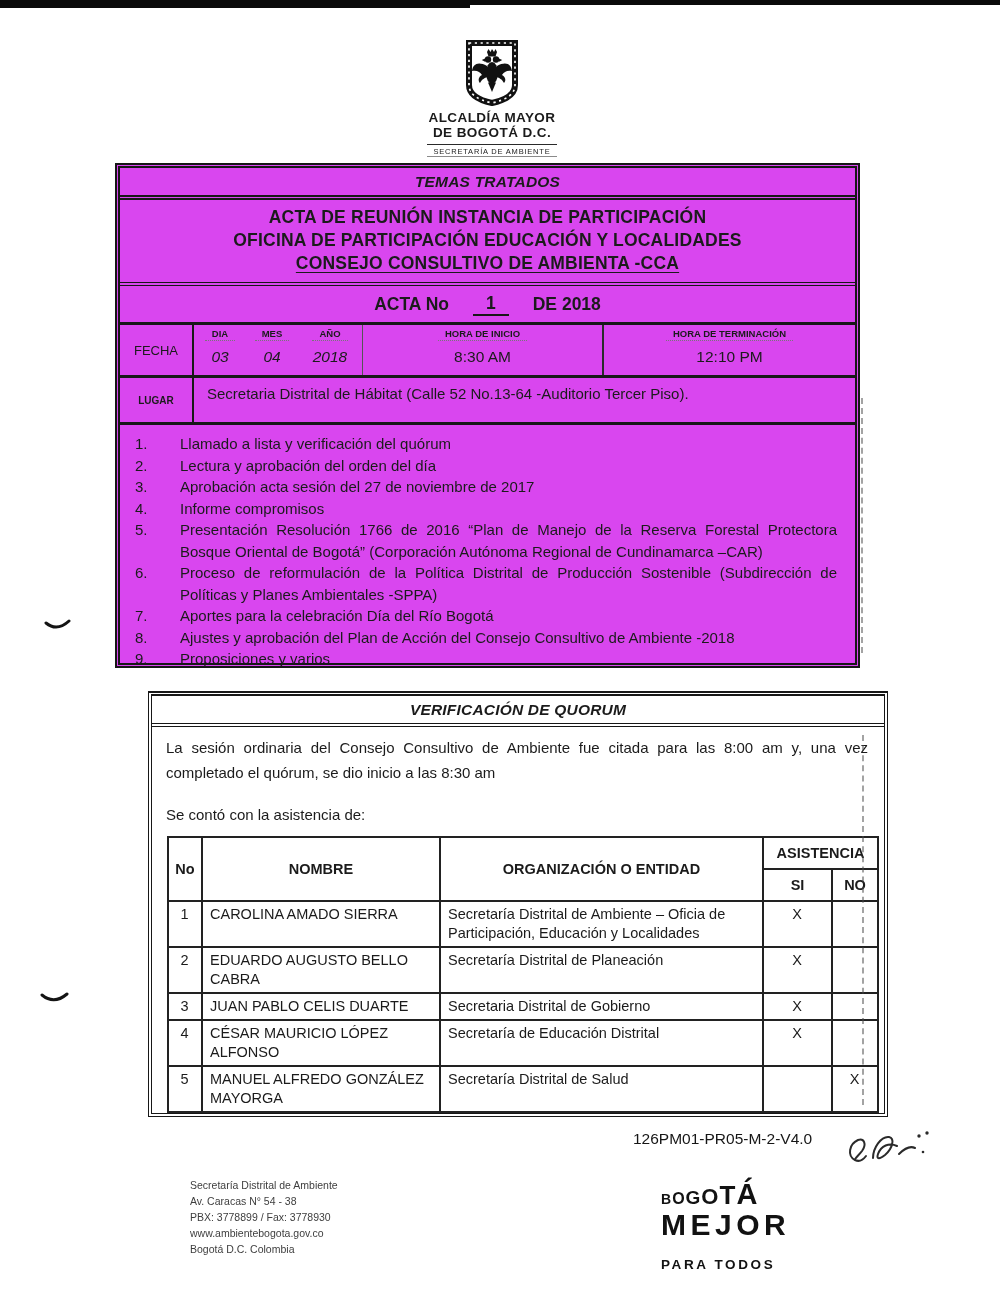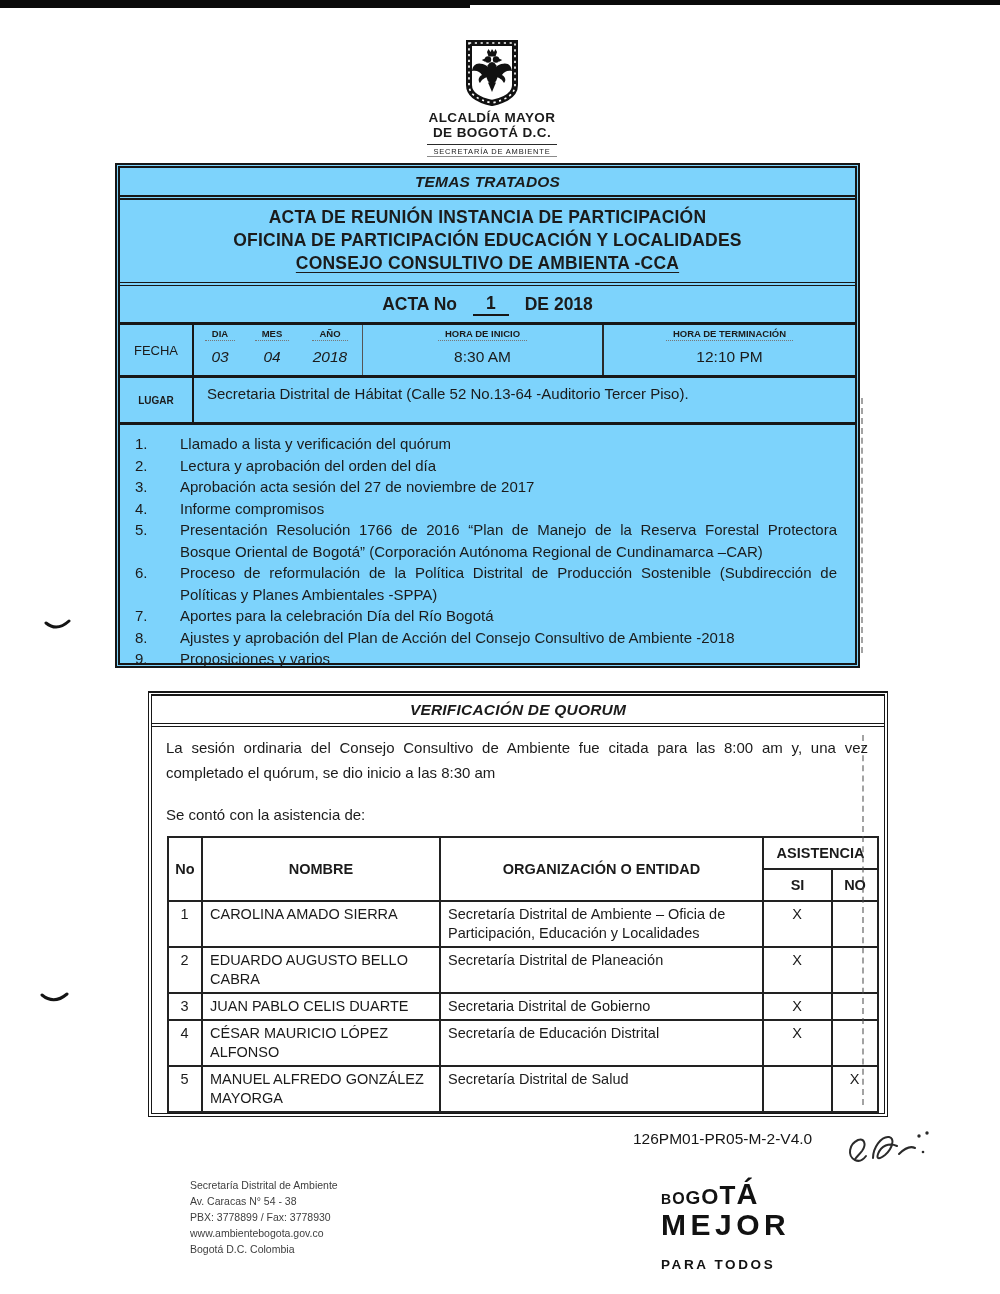--- a/index.html
+++ b/index.html
@@ -17,27 +17,27 @@
   
   .logo-block{position:absolute;left:0;top:40px;width:984px;text-align:center;}
   .logo-block svg{display:block;margin:0 auto;}
   .logo-l1{font-size:13.5px;font-weight:bold;letter-spacing:.4px;margin-top:4px;}
   .logo-l2{font-size:13.5px;font-weight:bold;letter-spacing:.4px;}
   .logo-sub{display:inline-block;margin-top:0;padding:2px 6px 0 6px;border-top:1.5px solid #2a2a2a;
             border-bottom:1px solid #8a8a8a;font-size:7.5px;letter-spacing:.8px;color:#222;}
 
   
   .t1{position:absolute;left:115px;top:163px;width:745px;box-sizing:border-box;
-      border:5px double #171717;background:#7dd3fc;}
+      border:5px double #171717;background:#d946ef;}
   .t1-temas{height:27px;line-height:27px;text-align:center;font-weight:bold;font-style:italic;
             font-size:15.5px;border-bottom:5px double #171717;letter-spacing:.2px;}
   .t1-title{padding:6px 0 7px 0;text-align:center;font-weight:bold;font-size:17.5px;line-height:23px;
             border-bottom:4px double #171717;letter-spacing:.2px;}
   .t1-title .u{text-decoration:underline;text-underline-offset:3px;}
-  .t1-actano{height:36px;display:flex;align-items:center;justify-content:center;gap:16px;
+  .t1-actano{height:36px;display:flex;align-items:center;justify-content:center;gap:24px;
              font-weight:bold;font-size:17.5px;border-bottom:3px solid #171717;}
   .acta-num{border-bottom:2px solid #171717;padding:0 13px;}
   .t1-fecha{display:flex;height:50px;border-bottom:3px solid #171717;}
   .f-label{width:72px;flex:none;border-right:2.5px solid #171717;display:flex;align-items:center;
            justify-content:center;font-weight:normal;font-size:13px;}
   .fcol{display:flex;flex-direction:column;align-items:center;}
   .fcol .mini{font-size:9.5px;font-weight:bold;padding:3px 7px 1px 7px;border-bottom:1px dotted #777;}
   .fcol .val{font-size:15.5px;font-style:italic;padding-top:7px;}
   .fcol .valu{font-size:15.5px;padding-top:7px;}
   .f-dia{width:52px;flex:none;}

